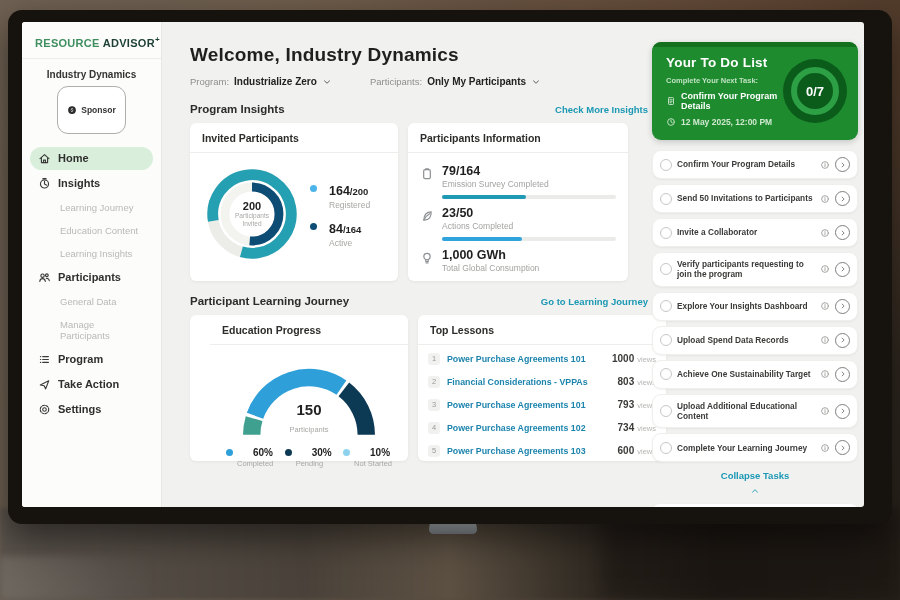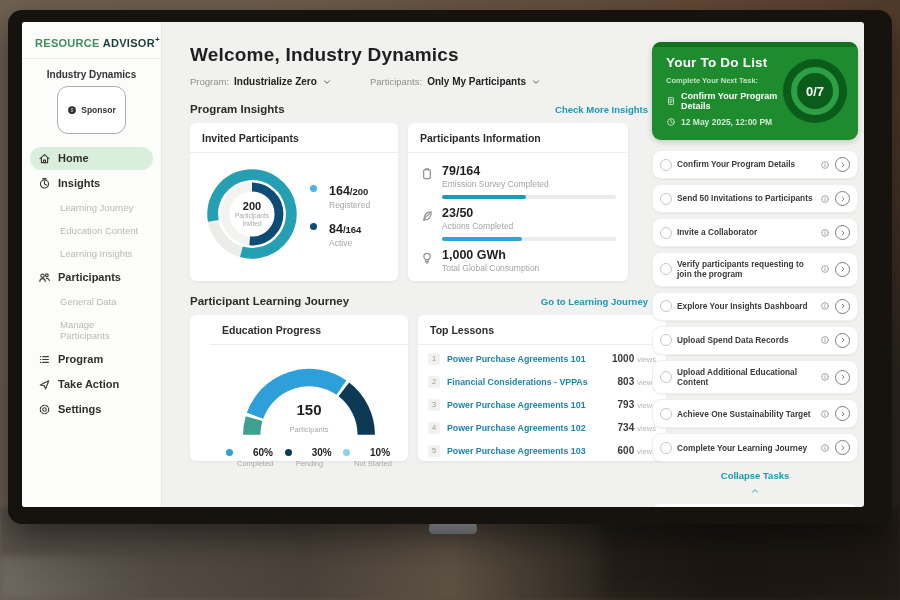--- a/index.html
+++ b/index.html
@@ -576,38 +576,38 @@
               <span class="task-go">
                 <span class="icn">
                   <svg viewBox="0 0 16 16">
                     <path d="M6.2 4.2 10.2 8l-4 3.8"></path>
                   </svg>
                 </span>
               </span>
             </div>
             <div class="task">
               <span class="task-check"></span>
+              <span class="task-label">Achieve One Sustainability Target</span>
+              <span class="icn info-i">
+                <svg viewBox="0 0 16 16">
+                  <circle cx="8" cy="8" r="5.4"></circle>
+                  <path d="M8 7.4v3.2M8 5.2v.2"></path>
+                </svg>
+              </span>
+              <span class="task-go">
+                <span class="icn">
+                  <svg viewBox="0 0 16 16">
+                    <path d="M6.2 4.2 10.2 8l-4 3.8"></path>
+                  </svg>
+                </span>
+              </span>
+            </div>
+            <div class="task">
+              <span class="task-check"></span>
               <span class="task-label">Upload Additional Educational Content</span>
-              <span class="icn info-i">
-                <svg viewBox="0 0 16 16">
-                  <circle cx="8" cy="8" r="5.4"></circle>
-                  <path d="M8 7.4v3.2M8 5.2v.2"></path>
-                </svg>
-              </span>
-              <span class="task-go">
-                <span class="icn">
-                  <svg viewBox="0 0 16 16">
-                    <path d="M6.2 4.2 10.2 8l-4 3.8"></path>
-                  </svg>
-                </span>
-              </span>
-            </div>
-            <div class="task">
-              <span class="task-check"></span>
-              <span class="task-label">Achieve One Sustainability Target</span>
               <span class="icn info-i">
                 <svg viewBox="0 0 16 16">
                   <circle cx="8" cy="8" r="5.4"></circle>
                   <path d="M8 7.4v3.2M8 5.2v.2"></path>
                 </svg>
               </span>
               <span class="task-go">
                 <span class="icn">
                   <svg viewBox="0 0 16 16">
                     <path d="M6.2 4.2 10.2 8l-4 3.8"></path>

